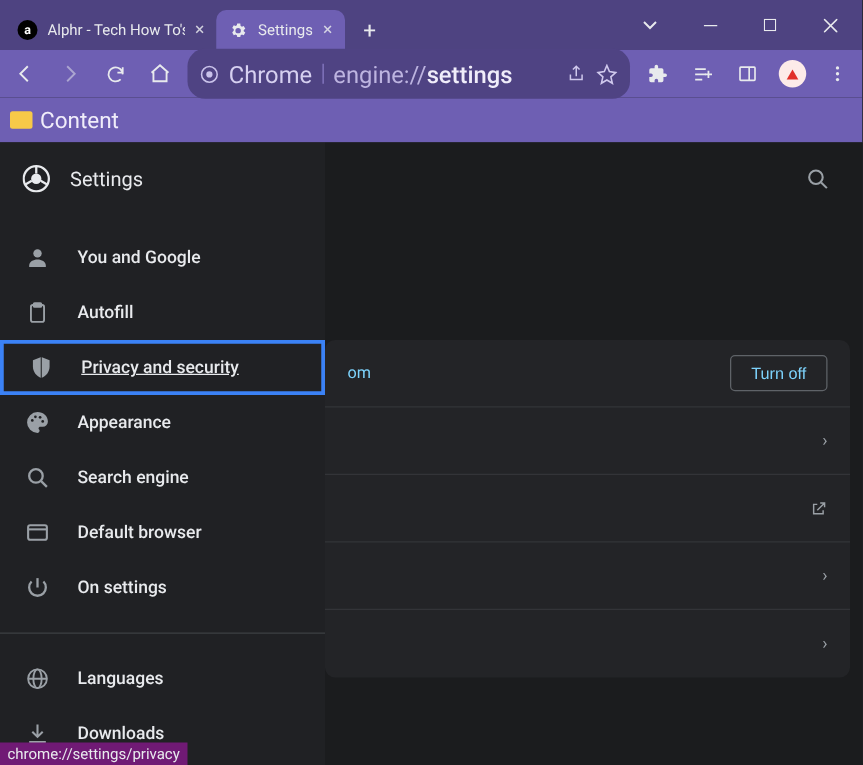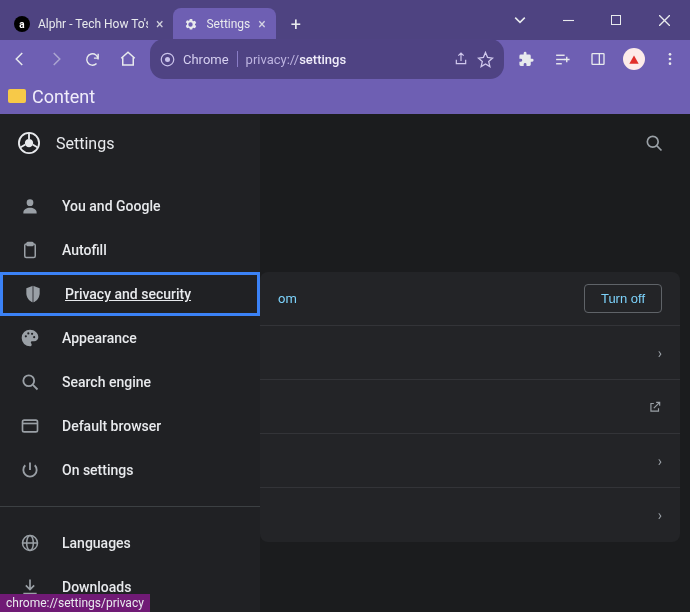--- a/index.html
+++ b/index.html
@@ -9,21 +9,21 @@
 .tab { display: flex; align-items: center; height: 32px; padding: 0 10px; border-radius: 8px 8px 0 0; font-size: 12px; color: #e8eaed; gap: 8px; }
 .tab.active { background: #6e5fb3; }
 .tab.inactive { background: transparent; padding-left: 14px; }
 .tab-title { max-width: 110px; white-space: nowrap; overflow: hidden; text-overflow: clip; }
 .tab .close-x { font-size: 14px; opacity: .85; }
 .newtab { width: 28px; height: 28px; display: flex; align-items: center; justify-content: center; margin-left: 6px; color: #e8eaed; font-size: 18px; }
 .window-controls { display: flex; align-items: center; height: 40px; padding-right: 4px; gap: 4px; }
 .win-btn { width: 44px; height: 30px; display: flex; align-items: center; justify-content: center; color: #e8eaed; }
 .toolbar { height: 38px; background: #6e5fb3; display: flex; align-items: center; padding: 0 6px; gap: 8px; }
 .tb-btn { width: 28px; height: 28px; display: flex; align-items: center; justify-content: center; color: #e8eaed; border-radius: 50%; }
-.addr { flex: 1; height: 40px; background: #4f4383; border-radius: 14px; display: flex; align-items: center; padding: 0 10px; color: #cfc8ec; font-size: 13px; gap: 8px; }
+.addr { flex: 1; height: 40px; background: #4f4383; border-radius: 14px; display: flex; align-items: center; padding: 0 10px; color: #cfc8ec; font-size: 19px; gap: 8px; }
 .addr-left { display: flex; align-items: center; gap: 8px; color: #d6d0f0; }
 .addr-sep { width: 1px; height: 16px; background: #8a7dc7; }
 .addr-text { flex: 1; color: #bdb4e0; }
 .addr-text b { color: #f0edfa; font-weight: 500; }
 .bookmarks-bar { height: 36px; background: #6e5fb3; display: flex; align-items: center; padding: 0 8px; gap: 6px; }
 .bm-icon { width: 18px; height: 14px; background: #f7c948; border-radius: 2px; }
 .bm-label { font-size: 18px; color: #f0edfa; }
 .content-area { display: flex; height: calc(100% - 40px - 38px - 36px); }
 .settings-page { flex: 1; background: #202124; display: flex; position: relative; }
 .settings-header { position: absolute; top: 0; left: 0; right: 0; height: 58px; display: flex; align-items: center; padding: 0 18px; z-index: 2; }
@@ -119,21 +119,21 @@
     <div class="addr-left">
       <span>
           <svg width="15" height="15" viewBox="0 0 24 24">
             <circle cx="12" cy="12" r="10" fill="none" stroke="#c9c2ea" stroke-width="2"></circle>
             <circle cx="12" cy="12" r="4" fill="#c9c2ea"></circle>
           </svg>
         </span>
       <span>Chrome</span>
       <div class="addr-sep"></div>
     </div>
-    <div class="addr-text"><span>privacy://</span><b>settings</b></div>
+    <div class="addr-text"><span>engine://</span><b>settings</b></div>
     <span>
         <svg width="16" height="16" viewBox="0 0 24 24" fill="none" stroke="#cfc8ec" stroke-width="1.8">
           <path d="M12 3v12M8 7l4-4 4 4M5 13v6h14v-6"></path>
         </svg>
       </span>
     <span>
         <svg width="17" height="17" viewBox="0 0 24 24" fill="none" stroke="#cfc8ec" stroke-width="1.8">
           <path d="M12 2l2.9 6.9L22 10l-5.5 4.8L18.2 22 12 18.3 5.8 22l1.7-7.2L2 10l7.1-1.1z"></path>
         </svg>
       </span>

